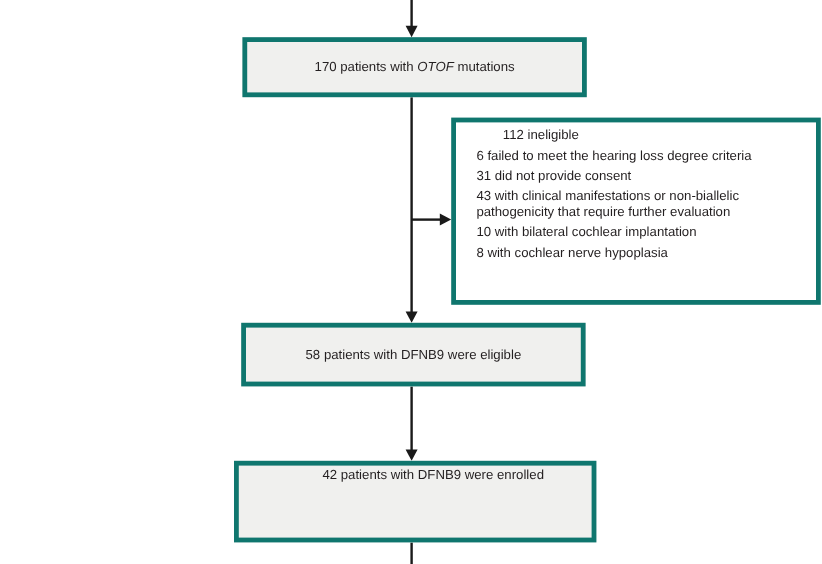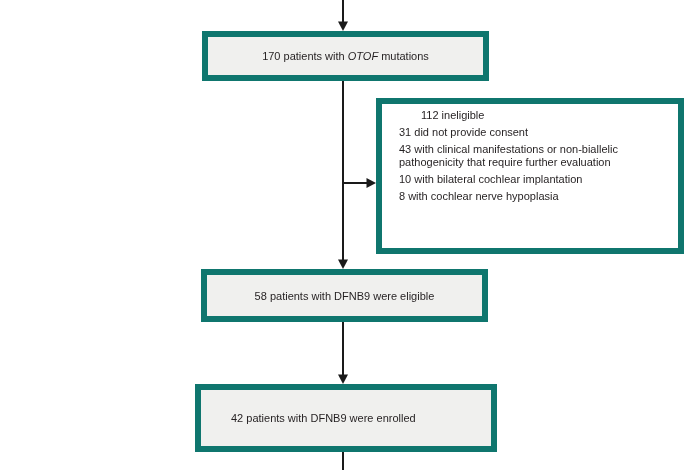--- a/index.html
+++ b/index.html
@@ -17,38 +17,38 @@
   }
 
   .arrows {
     position: absolute;
     left: 0; top: 0;
     width: 685px; height: 470px;
   }
 
   .box {
     position: absolute;
-    border: 6px solid #0f766e;
+    border: 4px solid #0f766e;
   }
   .box.gray {
     background: #f0f0ee;
     display: flex;
     align-items: center;
     justify-content: center;
     text-align: center;
   }
   .box.white {
     background: #ffffff;
   }
 
   #box-otof   { left: 202px; top: 31px;  width: 287px; height: 50px; }
   #box-eligible { left: 201px; top: 269px; width: 287px; height: 53px; align-items: center; }
   #box-enrolled {
     left: 195px; top: 384px; width: 302px; height: 68px;
-    display: flex; flex-direction: column;
+    display: flex; flex-direction: row;
     align-items: flex-start; justify-content: center;
     text-align: left; padding-left: 30px; line-height: 17px;
   }
 
   #box-ineligible {
     left: 376px; top: 98px; width: 308px; height: 156px;
     padding: 4px 6px 4px 7px;
     line-height: 13px;
   }
   #box-ineligible ul { list-style: none; margin-left: 10px; }
@@ -81,20 +81,21 @@
 
   <div class="box gray" id="box-otof">
     <span>
       <span>170 patients with </span><span class="gene-italic">OTOF</span><span> mutations</span>
     </span>
   </div>
 
   <div class="box white" id="box-ineligible">
     <div class="inel-title">112 ineligible</div>
     <ul>
+      <li>6 failed to meet the hearing loss degree criteria</li>
       <li>31 did not provide consent</li>
       <li>43 with clinical manifestations or non-biallelic
 pathogenicity that require further evaluation</li>
       <li>10 with bilateral cochlear implantation</li>
       <li>8 with cochlear nerve hypoplasia</li>
     </ul>
   </div>
 
   <div class="box gray" id="box-eligible">
     <span>58 patients with DFNB9 were eligible</span>

